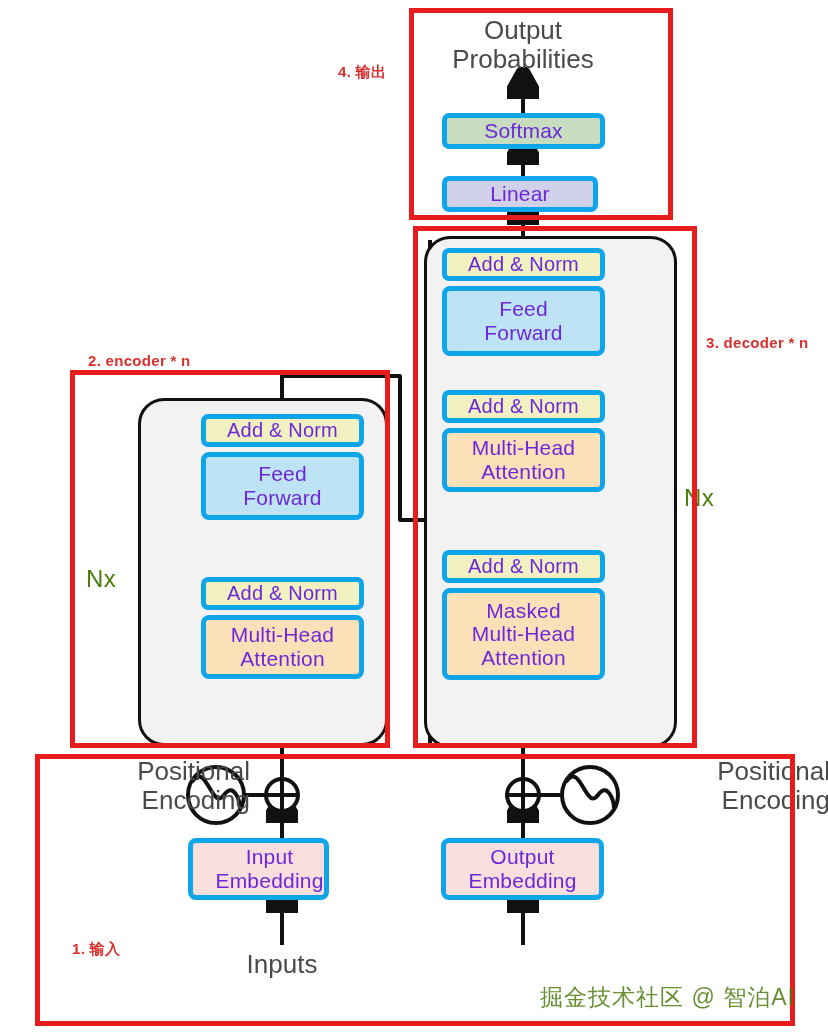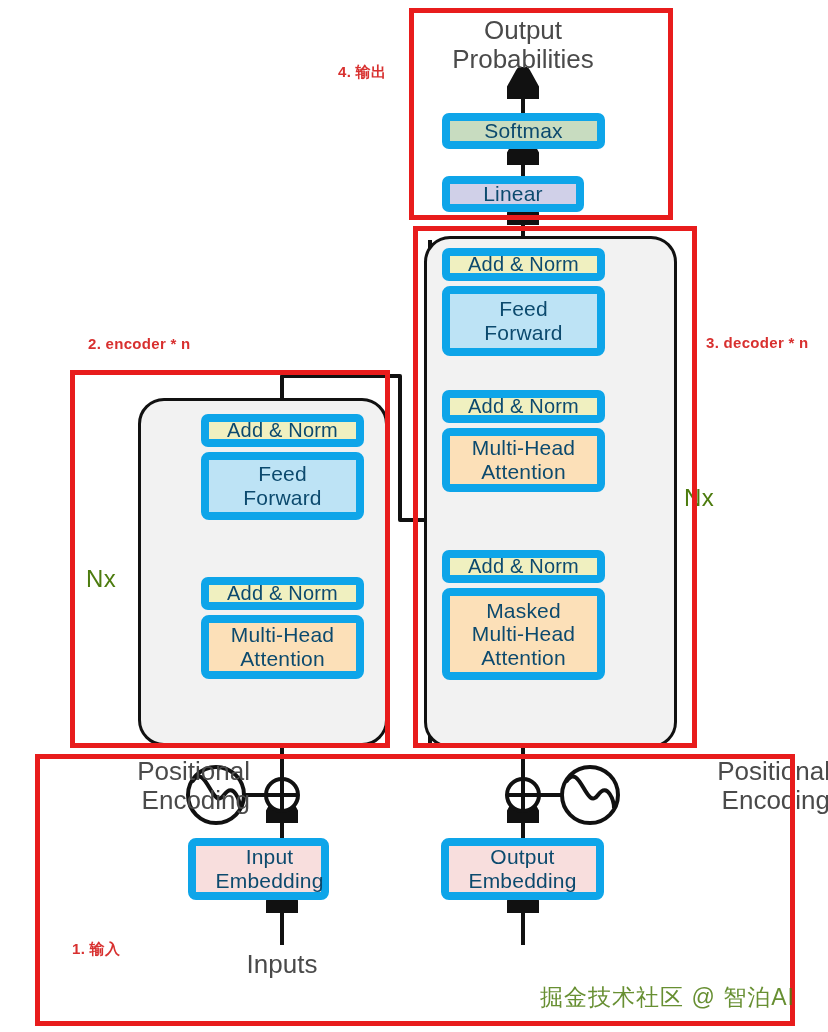--- a/index.html
+++ b/index.html
@@ -28,27 +28,27 @@
     color:#d8302f;
     font-weight:bold;
     font-size:15px;
     white-space:nowrap;
     letter-spacing:.3px;
   }
   
   .node{
     position:absolute;
     box-sizing:border-box;
-    border:8px solid #0ea5e9;
+    border:5px solid #0ea5e9;
     border-radius:8px;
     display:flex;
     align-items:center;
     justify-content:center;
     text-align:center;
-    color:#0c4a6e;
+    color:#6d28d9;
     font-size:21px;
     line-height:1.12;
     letter-spacing:.2px;
     white-space:pre-line;
   }
   .node.thin{border-radius:7px;}
   
   .stackpanel{
     position:absolute;
     box-sizing:border-box;
@@ -188,21 +188,21 @@
 
   <div class="stackpanel" style="left:138px;top:398px;width:250px;height:348px;"></div>
 
   <div class="stackpanel" style="left:424px;top:236px;width:253px;height:512px;"></div>
 
   <div class="freetext" style="left:398px;top:16px;width:250px;">Output
 Probabilities</div>
 
   <div class="node thin" style="left:442px;top:113px;width:163px;height:36px;background:#c8dcc0;">Softmax</div>
 
-  <div class="node thin" style="left:442px;top:176px;width:142px;height:36px;background:#d0d0e8;">Linear</div>
+  <div class="node thin" style="left:442px;top:176px;width:156px;height:36px;background:#d0d0e8;">Linear</div>
 
   <div class="node thin" style="left:442px;top:248px;width:163px;height:33px;background:#f0f0c0;font-size:20px;">Add &amp; Norm</div>
 
   <div class="node" style="left:442px;top:286px;width:163px;height:70px;background:#bde3f5;">Feed
 Forward</div>
 
   <div class="node thin" style="left:442px;top:390px;width:163px;height:33px;background:#f0f0c0;font-size:20px;">Add &amp; Norm</div>
 
   <div class="node" style="left:442px;top:428px;width:163px;height:64px;background:#fce0b8;">Multi-Head
 Attention</div>
@@ -247,19 +247,19 @@
   <div class="redbox" style="left:413px;top:226px;width:284px;height:522px;"></div>
 
   <div class="redbox" style="left:70px;top:370px;width:320px;height:378px;"></div>
 
   <div class="redbox" style="left:35px;top:754px;width:760px;height:272px;"></div>
 
   <div class="redlabel" style="left:338px;top:63px;">4. 输出</div>
 
   <div class="redlabel" style="left:706px;top:334px;">3. decoder * n</div>
 
-  <div class="redlabel" style="left:88px;top:335px;">2. encoder * n</div>
+  <div class="redlabel" style="left:88px;top:352px;">2. encoder * n</div>
 
   <div class="redlabel" style="left:72px;top:940px;">1. 输入</div>
 
   <div class="watermark" style="left:540px;top:982px;">掘金技术社区 @ 智泊AI</div>
 
 </div>
 
 </body></html>

